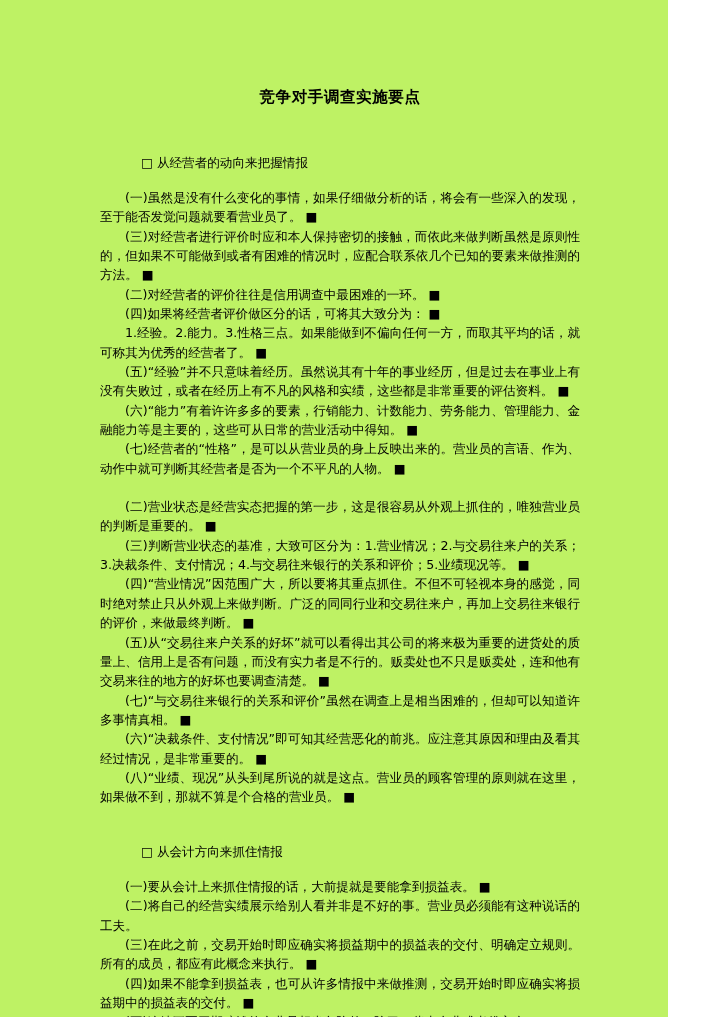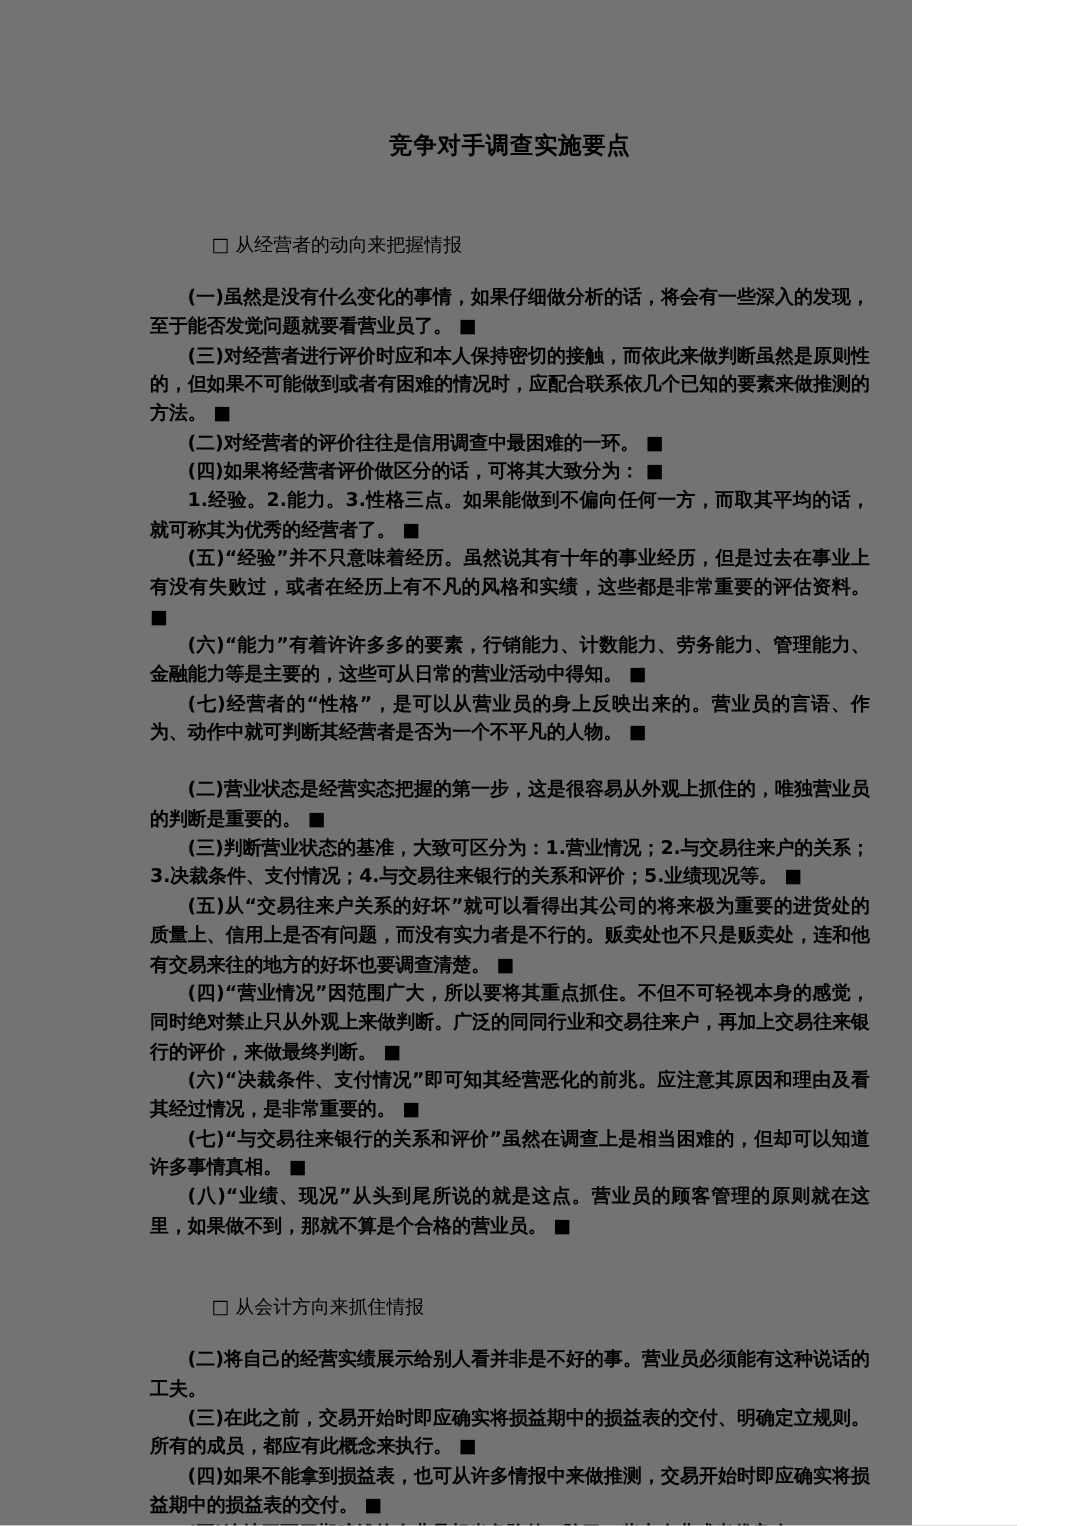--- a/index.html
+++ b/index.html
@@ -6,23 +6,23 @@
     margin: 0;
     padding: 0;
     background: #ffffff;
   }
   body {
     font-family: "DejaVu Sans", sans-serif;
     color: #000000;
   }
   .page {
     position: relative;
-    width: 608px;
+    width: 668px;
     height: 1017px;
-    background: #737373;
+    background: #bef264;
     overflow: hidden;
     box-sizing: border-box;
   }
   .doc-body {
     position: absolute;
     left: 100px;
     top: 0;
     width: 480px;
   }
   .doc-title {
@@ -43,21 +43,20 @@
     font-size: 12.6px;
     line-height: 19.35px;
     margin: 0;
     text-align: justify;
     text-justify: inter-ideograph;
     word-break: break-all;
     letter-spacing: 0px;
   }
   .para.indent {
     text-indent: 25px;
-    font-weight: bold;
   }
   .heading {
     font-size: 12.6px;
     line-height: 19.35px;
     margin: 16px;
     text-indent: 25px;
     white-space: nowrap;
   }
   .heading.with-marker {
     text-indent: 0px;
@@ -91,31 +90,32 @@
       <div class="para indent">(五)“经验”并不只意味着经历。虽然说其有十年的事业经历，但是过去在事业上有没有失败过，或者在经历上有不凡的风格和实绩，这些都是非常重要的评估资料。 ■</div>
       <div class="para indent">(六)“能力”有着许许多多的要素，行销能力、计数能力、劳务能力、管理能力、金融能力等是主要的，这些可从日常的营业活动中得知。 ■</div>
       <div class="para indent">(七)经营者的“性格”，是可以从营业员的身上反映出来的。营业员的言语、作为、动作中就可判断其经营者是否为一个不平凡的人物。 ■</div>
     </div>
 
     <div class="gap"></div>
 
     <div class="section">
       <div class="para indent">(二)营业状态是经营实态把握的第一步，这是很容易从外观上抓住的，唯独营业员的判断是重要的。 ■</div>
       <div class="para indent">(三)判断营业状态的基准，大致可区分为：1.营业情况；2.与交易往来户的关系；3.决裁条件、支付情况；4.与交易往来银行的关系和评价；5.业绩现况等。 ■</div>
+      <div class="para indent">(四)“营业情况”因范围广大，所以要将其重点抓住。不但不可轻视本身的感觉，同时绝对禁止只从外观上来做判断。广泛的同同行业和交易往来户，再加上交易往来银行的评价，来做最终判断。 ■</div>
       <div class="para indent">(五)从“交易往来户关系的好坏”就可以看得出其公司的将来极为重要的进货处的质量上、信用上是否有问题，而没有实力者是不行的。贩卖处也不只是贩卖处，连和他有交易来往的地方的好坏也要调查清楚。 ■</div>
-      <div class="para indent">(四)“营业情况”因范围广大，所以要将其重点抓住。不但不可轻视本身的感觉，同时绝对禁止只从外观上来做判断。广泛的同同行业和交易往来户，再加上交易往来银行的评价，来做最终判断。 ■</div>
+      <div class="para indent">(七)“与交易往来银行的关系和评价”虽然在调查上是相当困难的，但却可以知道许多事情真相。 ■</div>
       <div class="para indent">(六)“决裁条件、支付情况”即可知其经营恶化的前兆。应注意其原因和理由及看其经过情况，是非常重要的。 ■</div>
-      <div class="para indent">(七)“与交易往来银行的关系和评价”虽然在调查上是相当困难的，但却可以知道许多事情真相。 ■</div>
       <div class="para indent">(八)“业绩、现况”从头到尾所说的就是这点。营业员的顾客管理的原则就在这里，如果做不到，那就不算是个合格的营业员。 ■</div>
     </div>
 
     <div class="gap"></div>
 
     <div class="section">
       <div class="heading">□ 从会计方向来抓住情报</div>
+      <div class="para indent">(一)要从会计上来抓住情报的话，大前提就是要能拿到损益表。 ■</div>
       <div class="para indent">(二)将自己的经营实绩展示给别人看并非是不好的事。营业员必须能有这种说话的工夫。</div>
       <div class="para indent">(三)在此之前，交易开始时即应确实将损益期中的损益表的交付、明确定立规则。所有的成员，都应有此概念来执行。 ■</div>
       <div class="para indent">(四)如果不能拿到损益表，也可从许多情报中来做推测，交易开始时即应确实将损益期中的损益表的交付。 ■</div>
       <div class="para indent">(五)连续三至四期赔钱的企业是相当危险的。除了一些大企业或者优良企</div>
     </div>
 
   </div>
 </div>
 
 </body></html>

